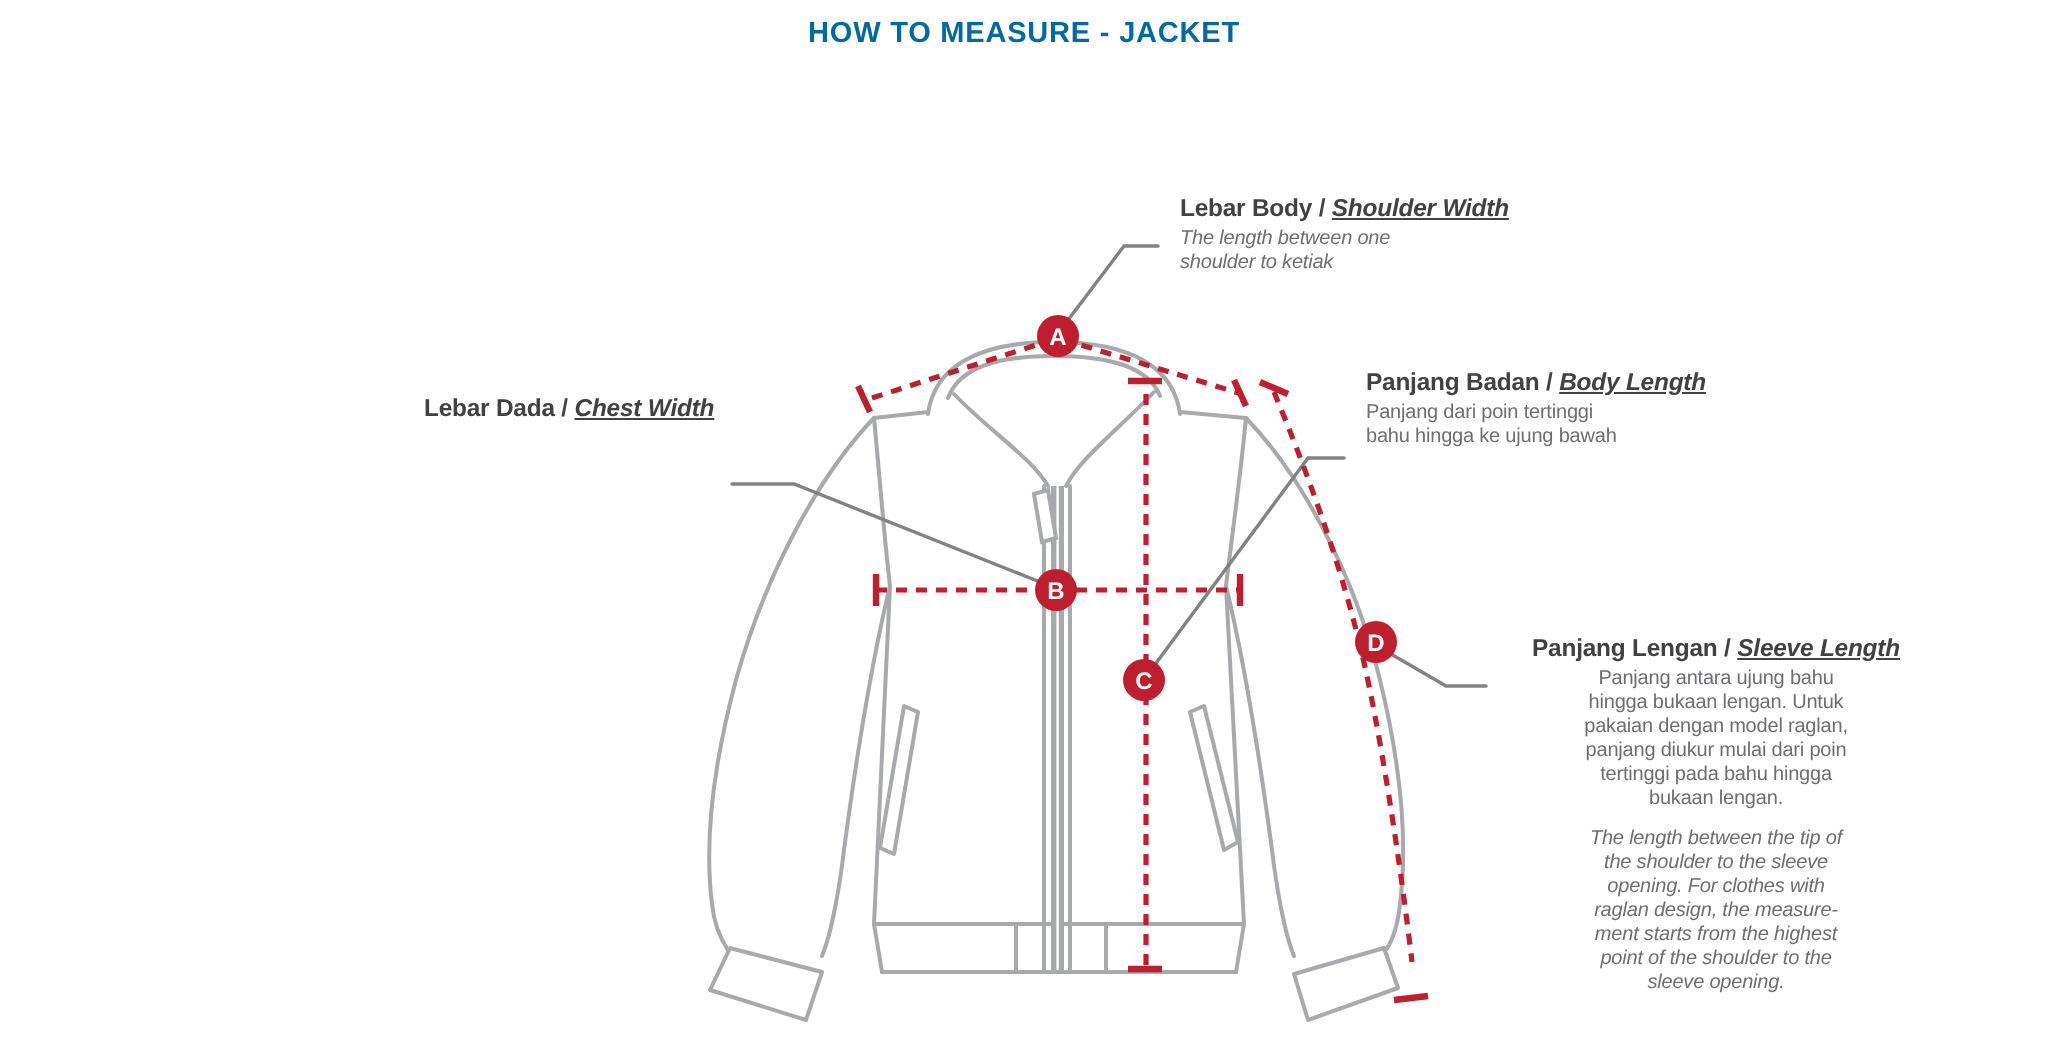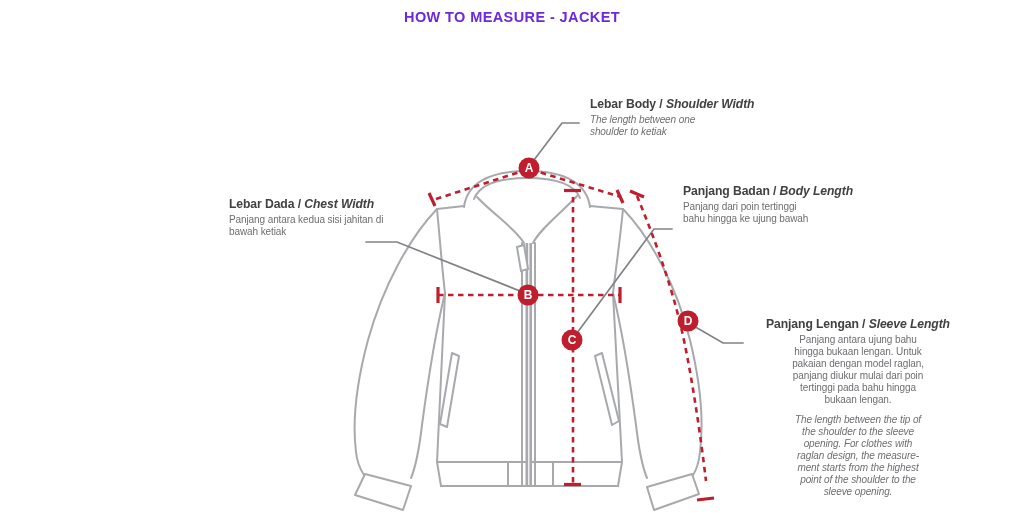--- a/index.html
+++ b/index.html
@@ -1,29 +1,29 @@
 <!DOCTYPE html>
 <html><head>
 <meta charset="utf-8">
 <style>
   html,body{margin:0;padding:0;background:#ffffff;}
   body{width:1024px;height:526px;position:relative;overflow:hidden;
        font-family:"Liberation Sans",sans-serif;}
   .page-title{position:absolute;top:9px;left:0;width:1024px;text-align:center;
-      font-size:14.5px;font-weight:700;letter-spacing:.4px;color:#6d28d9;}
+      font-size:14.5px;font-weight:700;letter-spacing:.4px;color:#0369a1;}
   svg.diagram{position:absolute;left:0;top:0;}
   .label-block{position:absolute;width:200px;color:#6d6e71;font-size:10px;
       letter-spacing:-.1px;line-height:12.1px;}
   .lbl-h{font-size:12.2px;font-weight:700;color:#414042;letter-spacing:-.1px;
       line-height:14px;margin:0 0 3px 0;}
-  .lbl-h .en{font-style:italic;}
+  .lbl-h .en{font-style:italic;text-decoration:underline;}
   .p-id{margin:0 0 7px 0;white-space:pre-line;}
   .p-en{margin:0;white-space:pre-line;font-style:italic;}
   .blk-shoulder{left:590px;top:97px;}
-  .blk-chest{left:229px;top:197px;}
+  .blk-chest{left:212px;top:197px;}
   .blk-body{left:683px;top:184px;}
   .blk-sleeve{left:758px;top:317px;text-align:center;}
 </style>
 </head>
 <body>
 
 <div class="page-title">HOW TO MEASURE - JACKET</div>
 
 <svg class="diagram" width="1024" height="526" viewBox="0 0 1024 526">
 
@@ -109,22 +109,20 @@
 </svg>
 
 <div class="label-block blk-shoulder">
   <div class="lbl-h"><span>Lebar Body</span><span> / </span><span class="en">Shoulder Width</span></div>
   <p class="p-en">The length between one
 shoulder to ketiak</p>
 </div>
 
 <div class="label-block blk-chest">
   <div class="lbl-h"><span>Lebar Dada</span><span> / </span><span class="en">Chest Width</span></div>
-  <p class="p-id">Panjang antara kedua sisi jahitan di
-bawah ketiak</p>
 </div>
 
 <div class="label-block blk-body">
   <div class="lbl-h"><span>Panjang Badan</span><span> / </span><span class="en">Body Length</span></div>
   <p class="p-id">Panjang dari poin tertinggi
 bahu hingga ke ujung bawah</p>
 </div>
 
 <div class="label-block blk-sleeve">
   <div class="lbl-h"><span>Panjang Lengan</span><span> / </span><span class="en">Sleeve Length</span></div>

